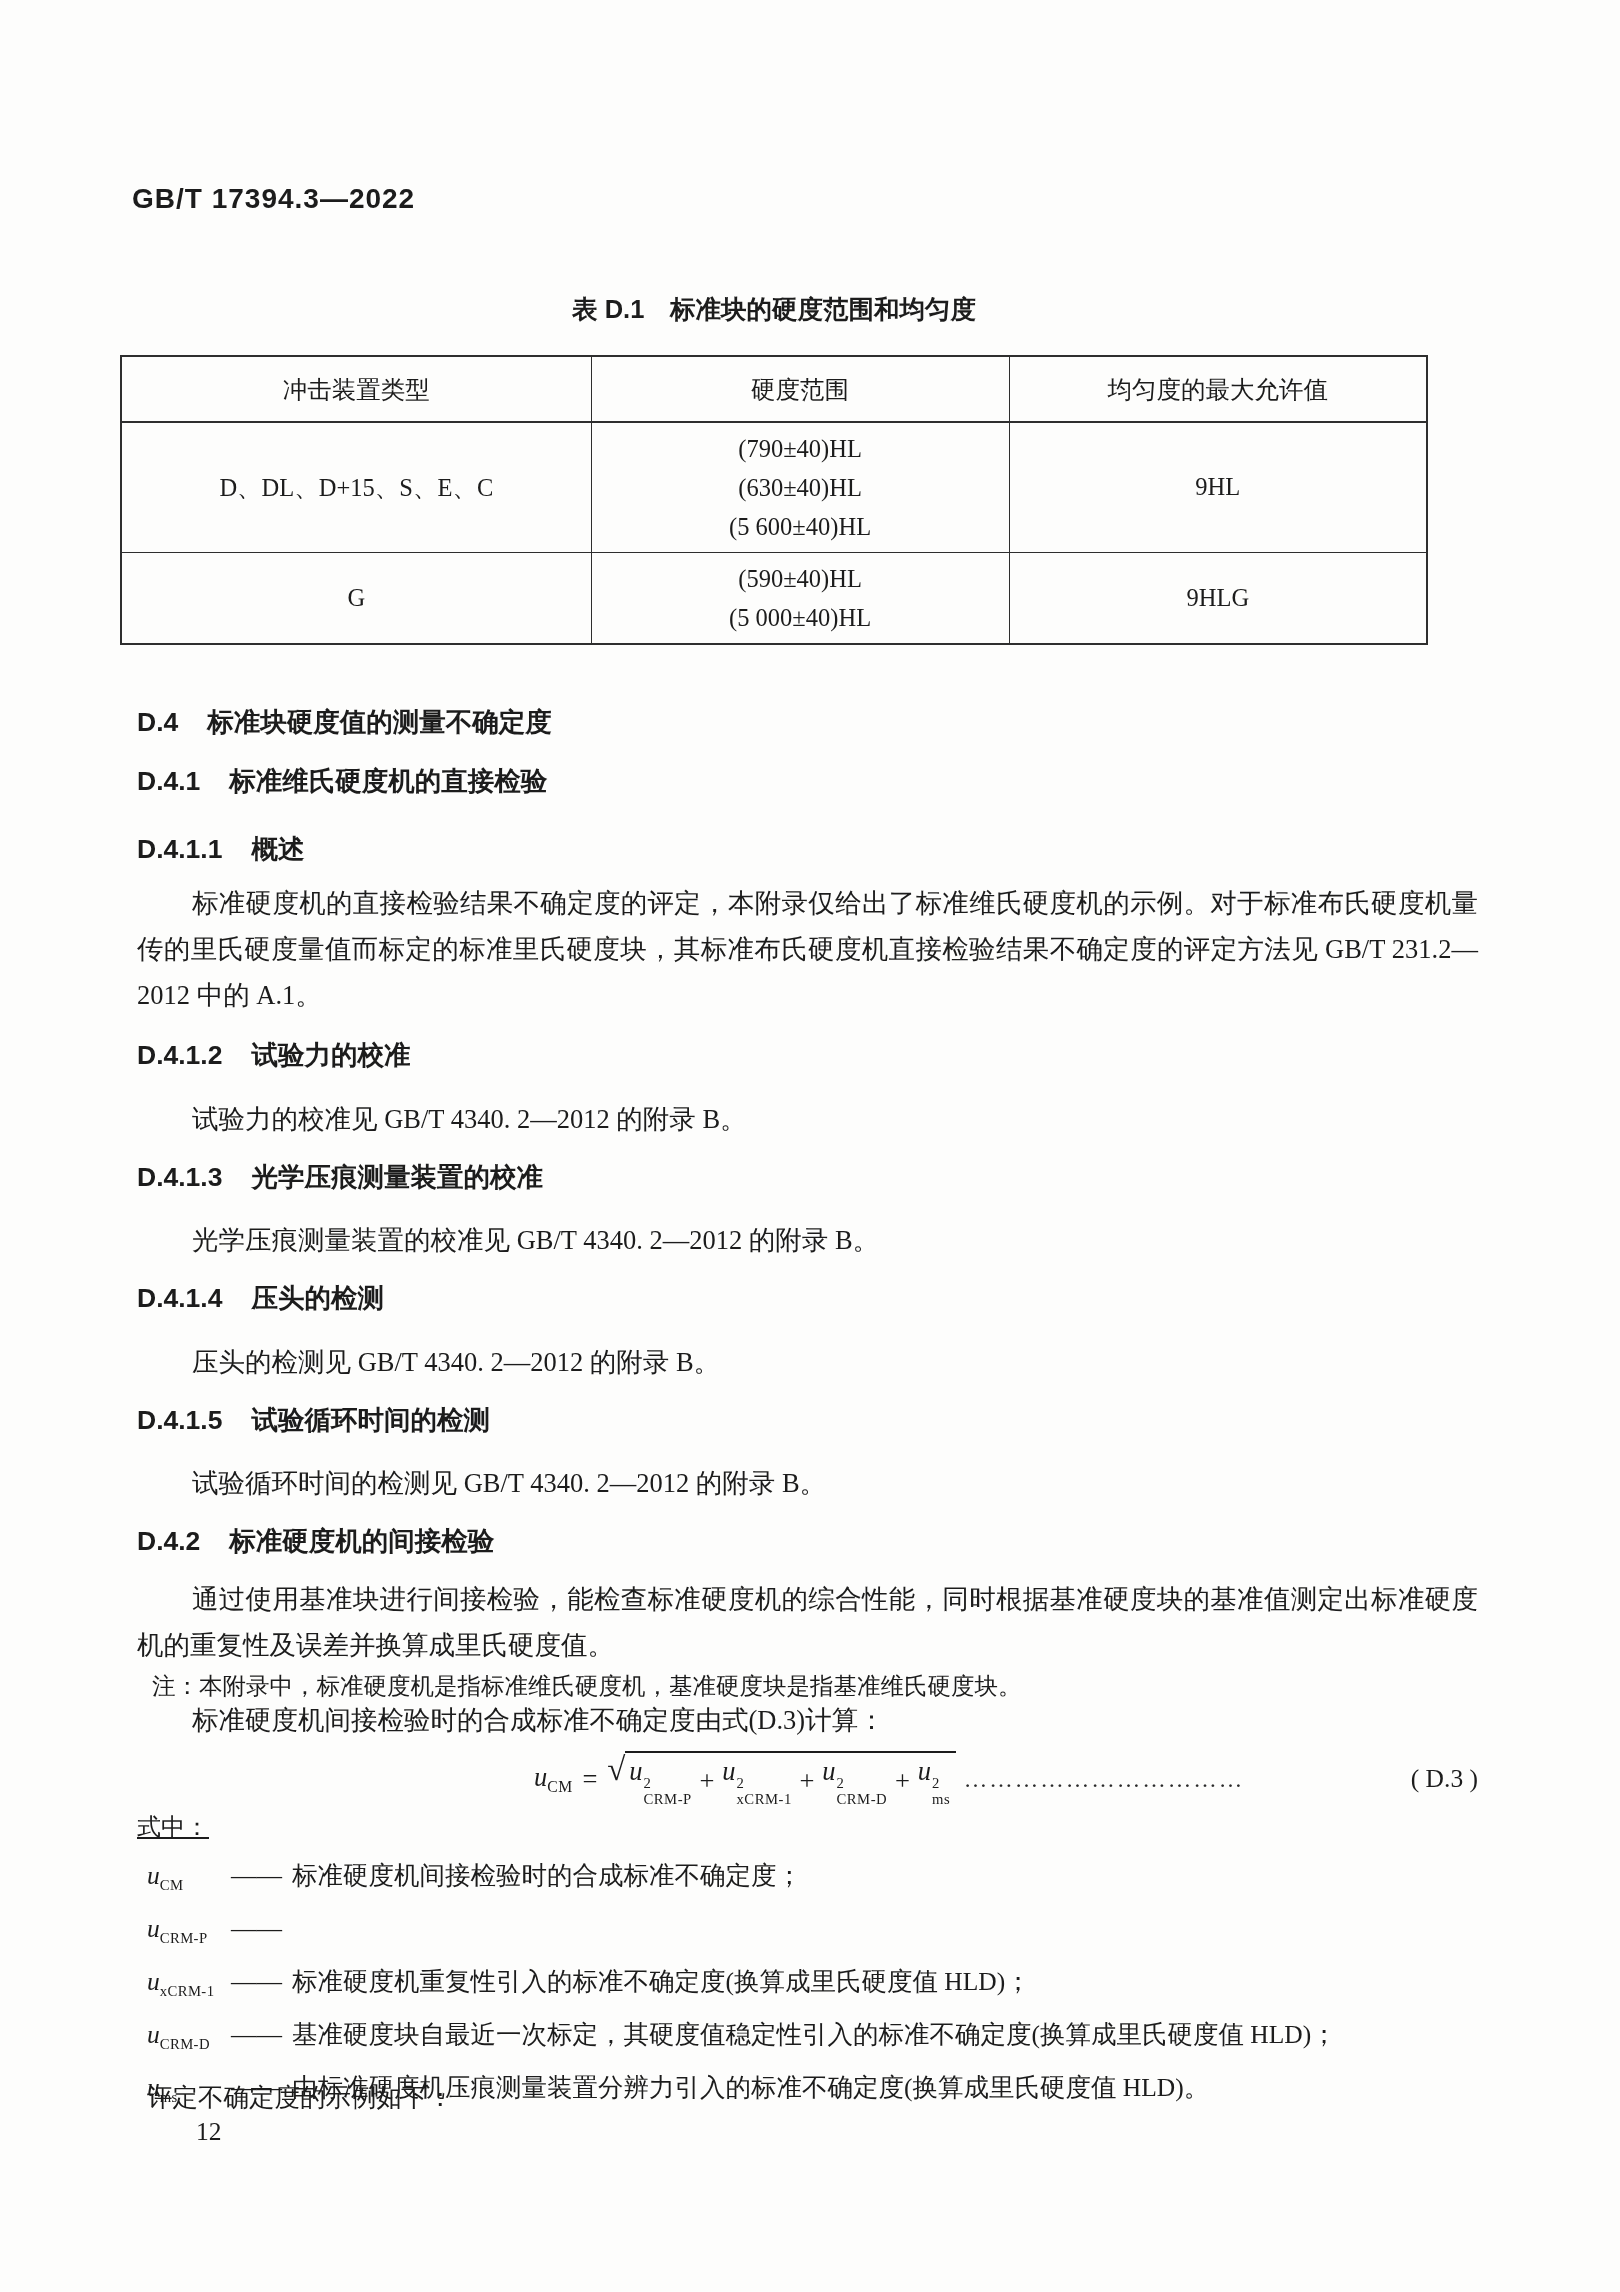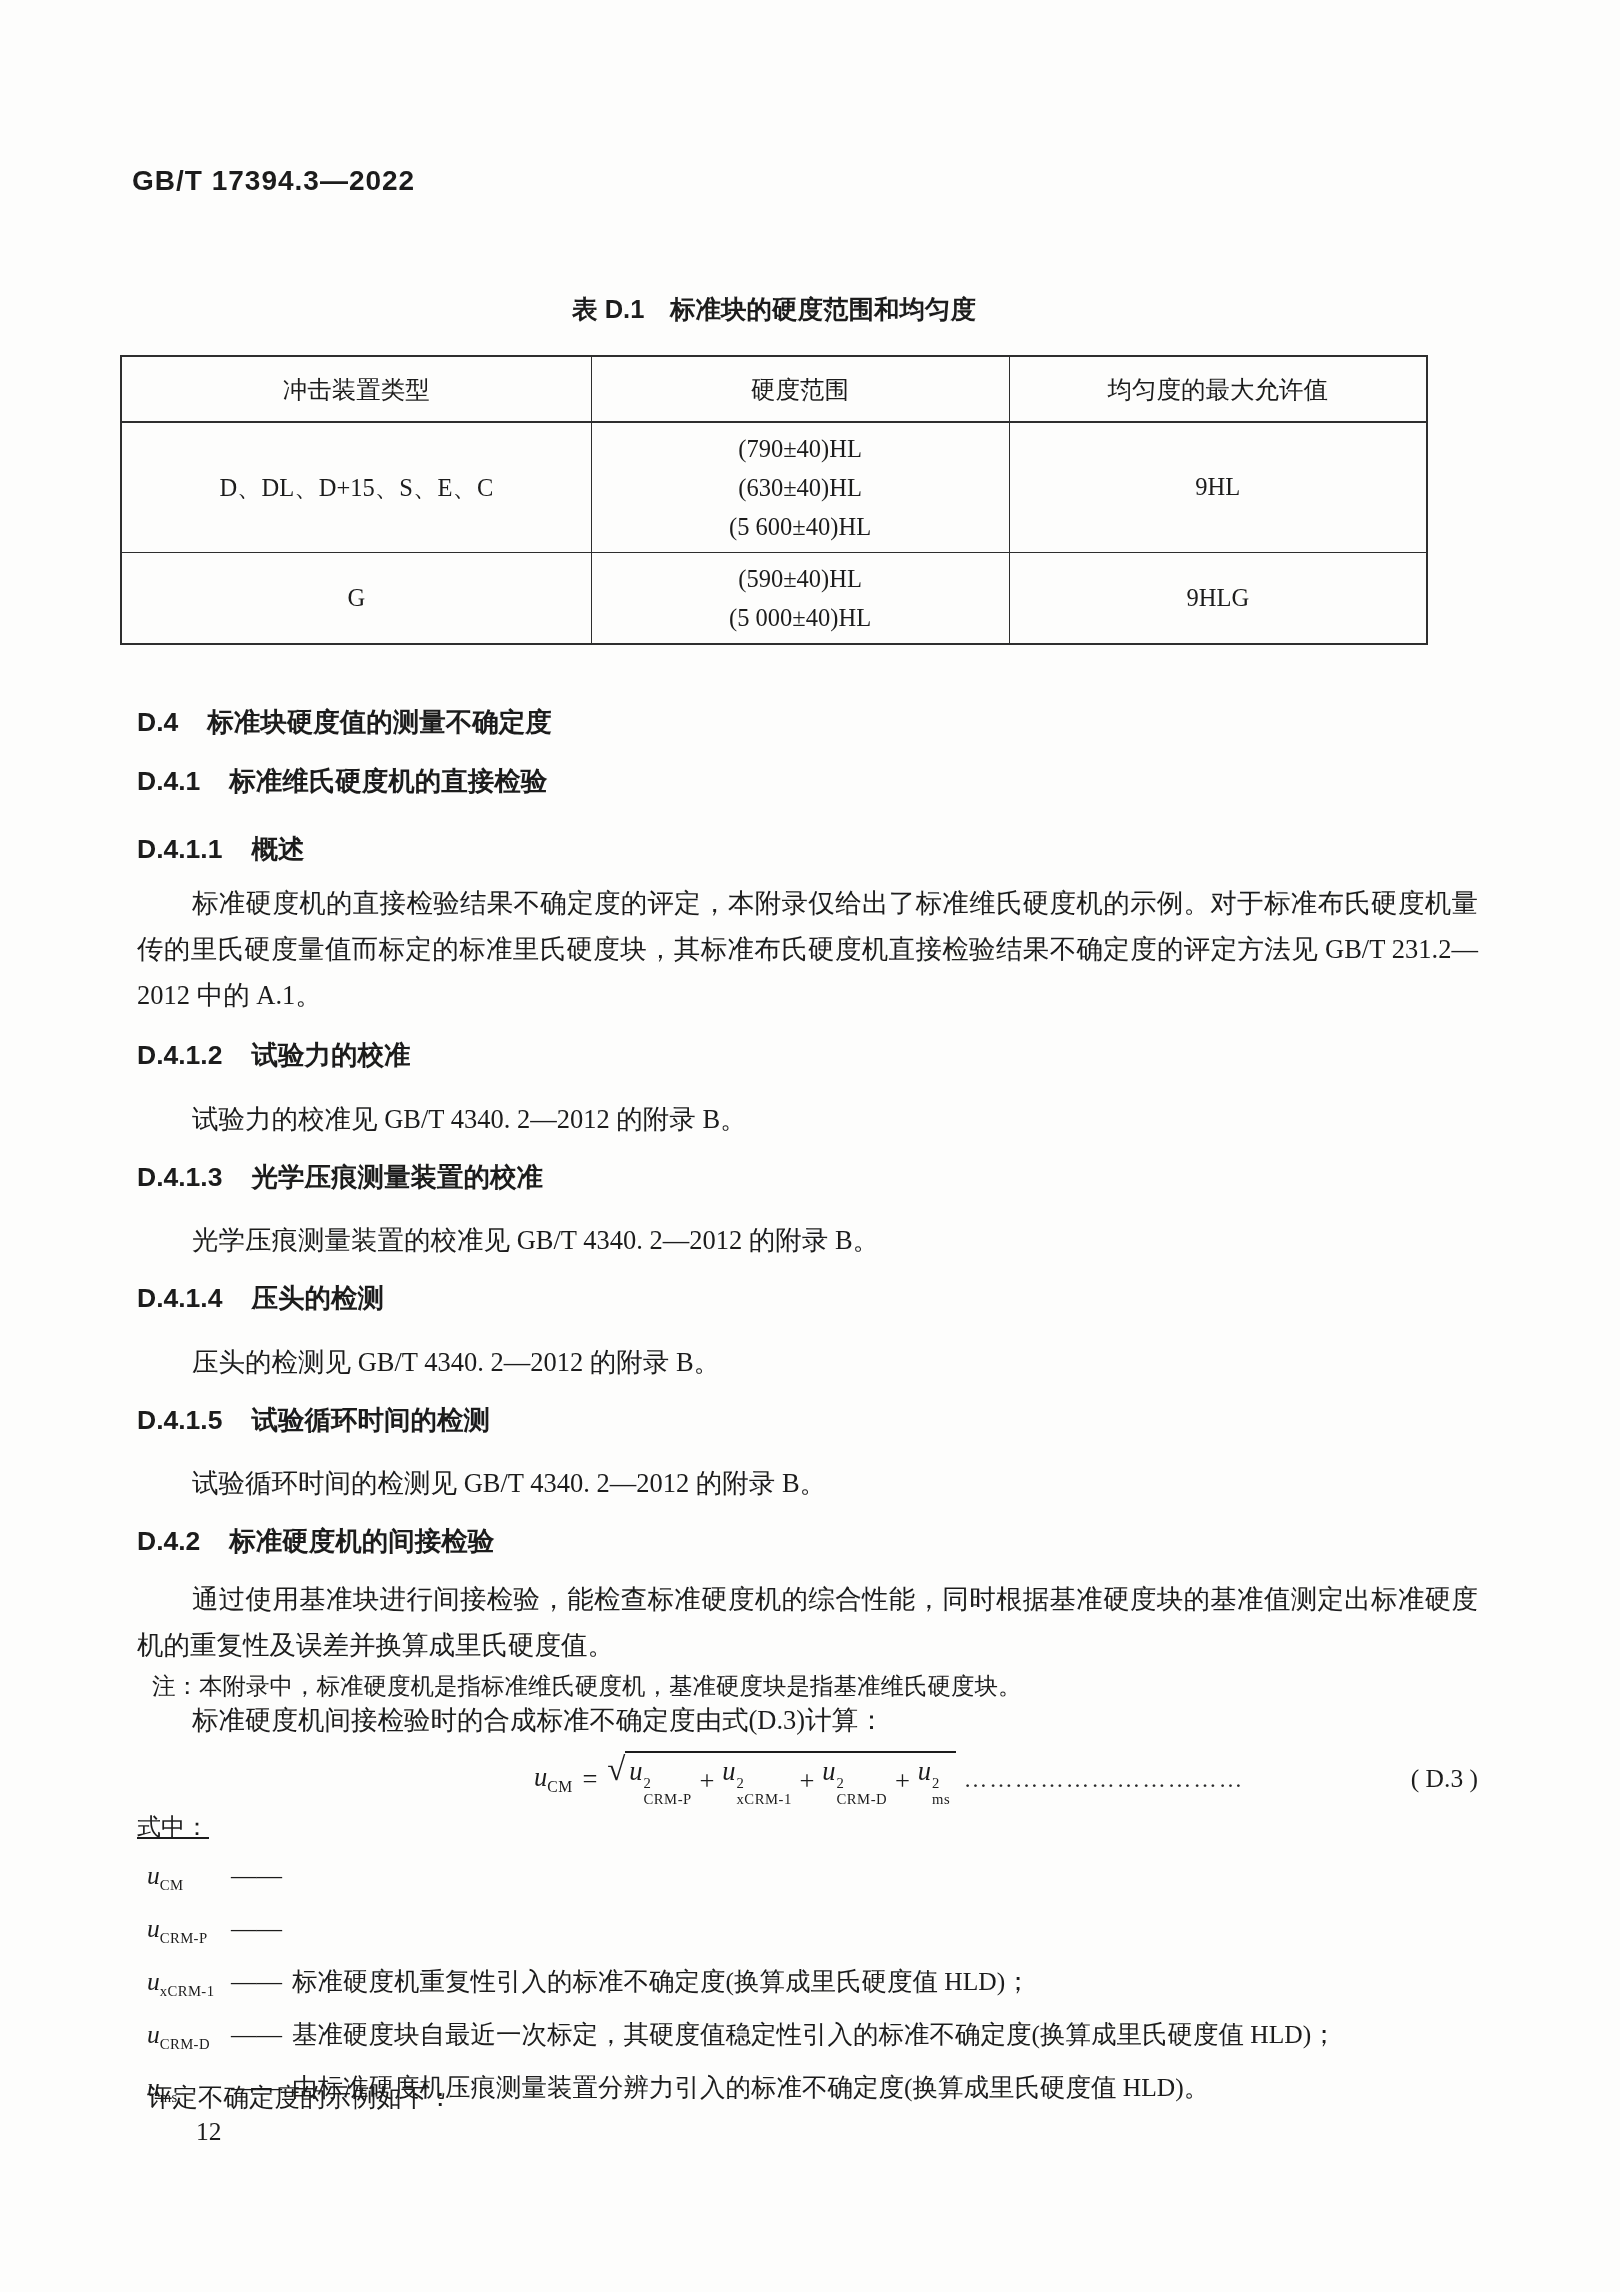--- a/index.html
+++ b/index.html
@@ -6,21 +6,21 @@
   html,body { background:#e8e8e8; }
   .page {
     position:relative;
     width:1620px; height:2293px;
     background:#fdfdfc;
     color:#1c1c1c;
     font-family:"Liberation Serif","DejaVu Serif",serif;
     overflow:hidden;
   }
   .doc-number {
-    position:absolute; left:132px; top:165px;
+    position:absolute; left:132px; top:183px;
     font-family:"Liberation Sans","DejaVu Sans",sans-serif;
     font-weight:bold; font-size:28px; letter-spacing:1px;
   }
   .table-caption {
     position:absolute; left:120px; top:292px; width:1308px;
     display:flex; justify-content:center; gap:25.5px;
     font-family:"Liberation Sans","DejaVu Sans",sans-serif;
     font-weight:bold; font-size:25.5px;text-align:center;
   }
   table.data-table {
@@ -216,20 +216,21 @@
     <span class="dots">……………………………</span>
     <span class="eqno">( D.3 )</span>
   </div>
 
   <div class="where-label">式中：</div>
 
   <div class="where-list">
     <div class="where-row">
       <span class="where-sym"><span>u</span><span class="sub1">CM</span></span>
       <span class="where-dash">——</span>
+      <span class="where-text">标准硬度机间接检验时的合成标准不确定度；</span>
     </div>
     <div class="where-row">
       <span class="where-sym"><span>u</span><span class="sub1">CRM-P</span></span>
       <span class="where-dash">——</span>
     </div>
     <div class="where-row">
       <span class="where-sym"><span>u</span><span class="sub1">xCRM-1</span></span>
       <span class="where-dash">——</span>
       <span class="where-text">标准硬度机重复性引入的标准不确定度(换算成里氏硬度值 HLD)；</span>
     </div>

